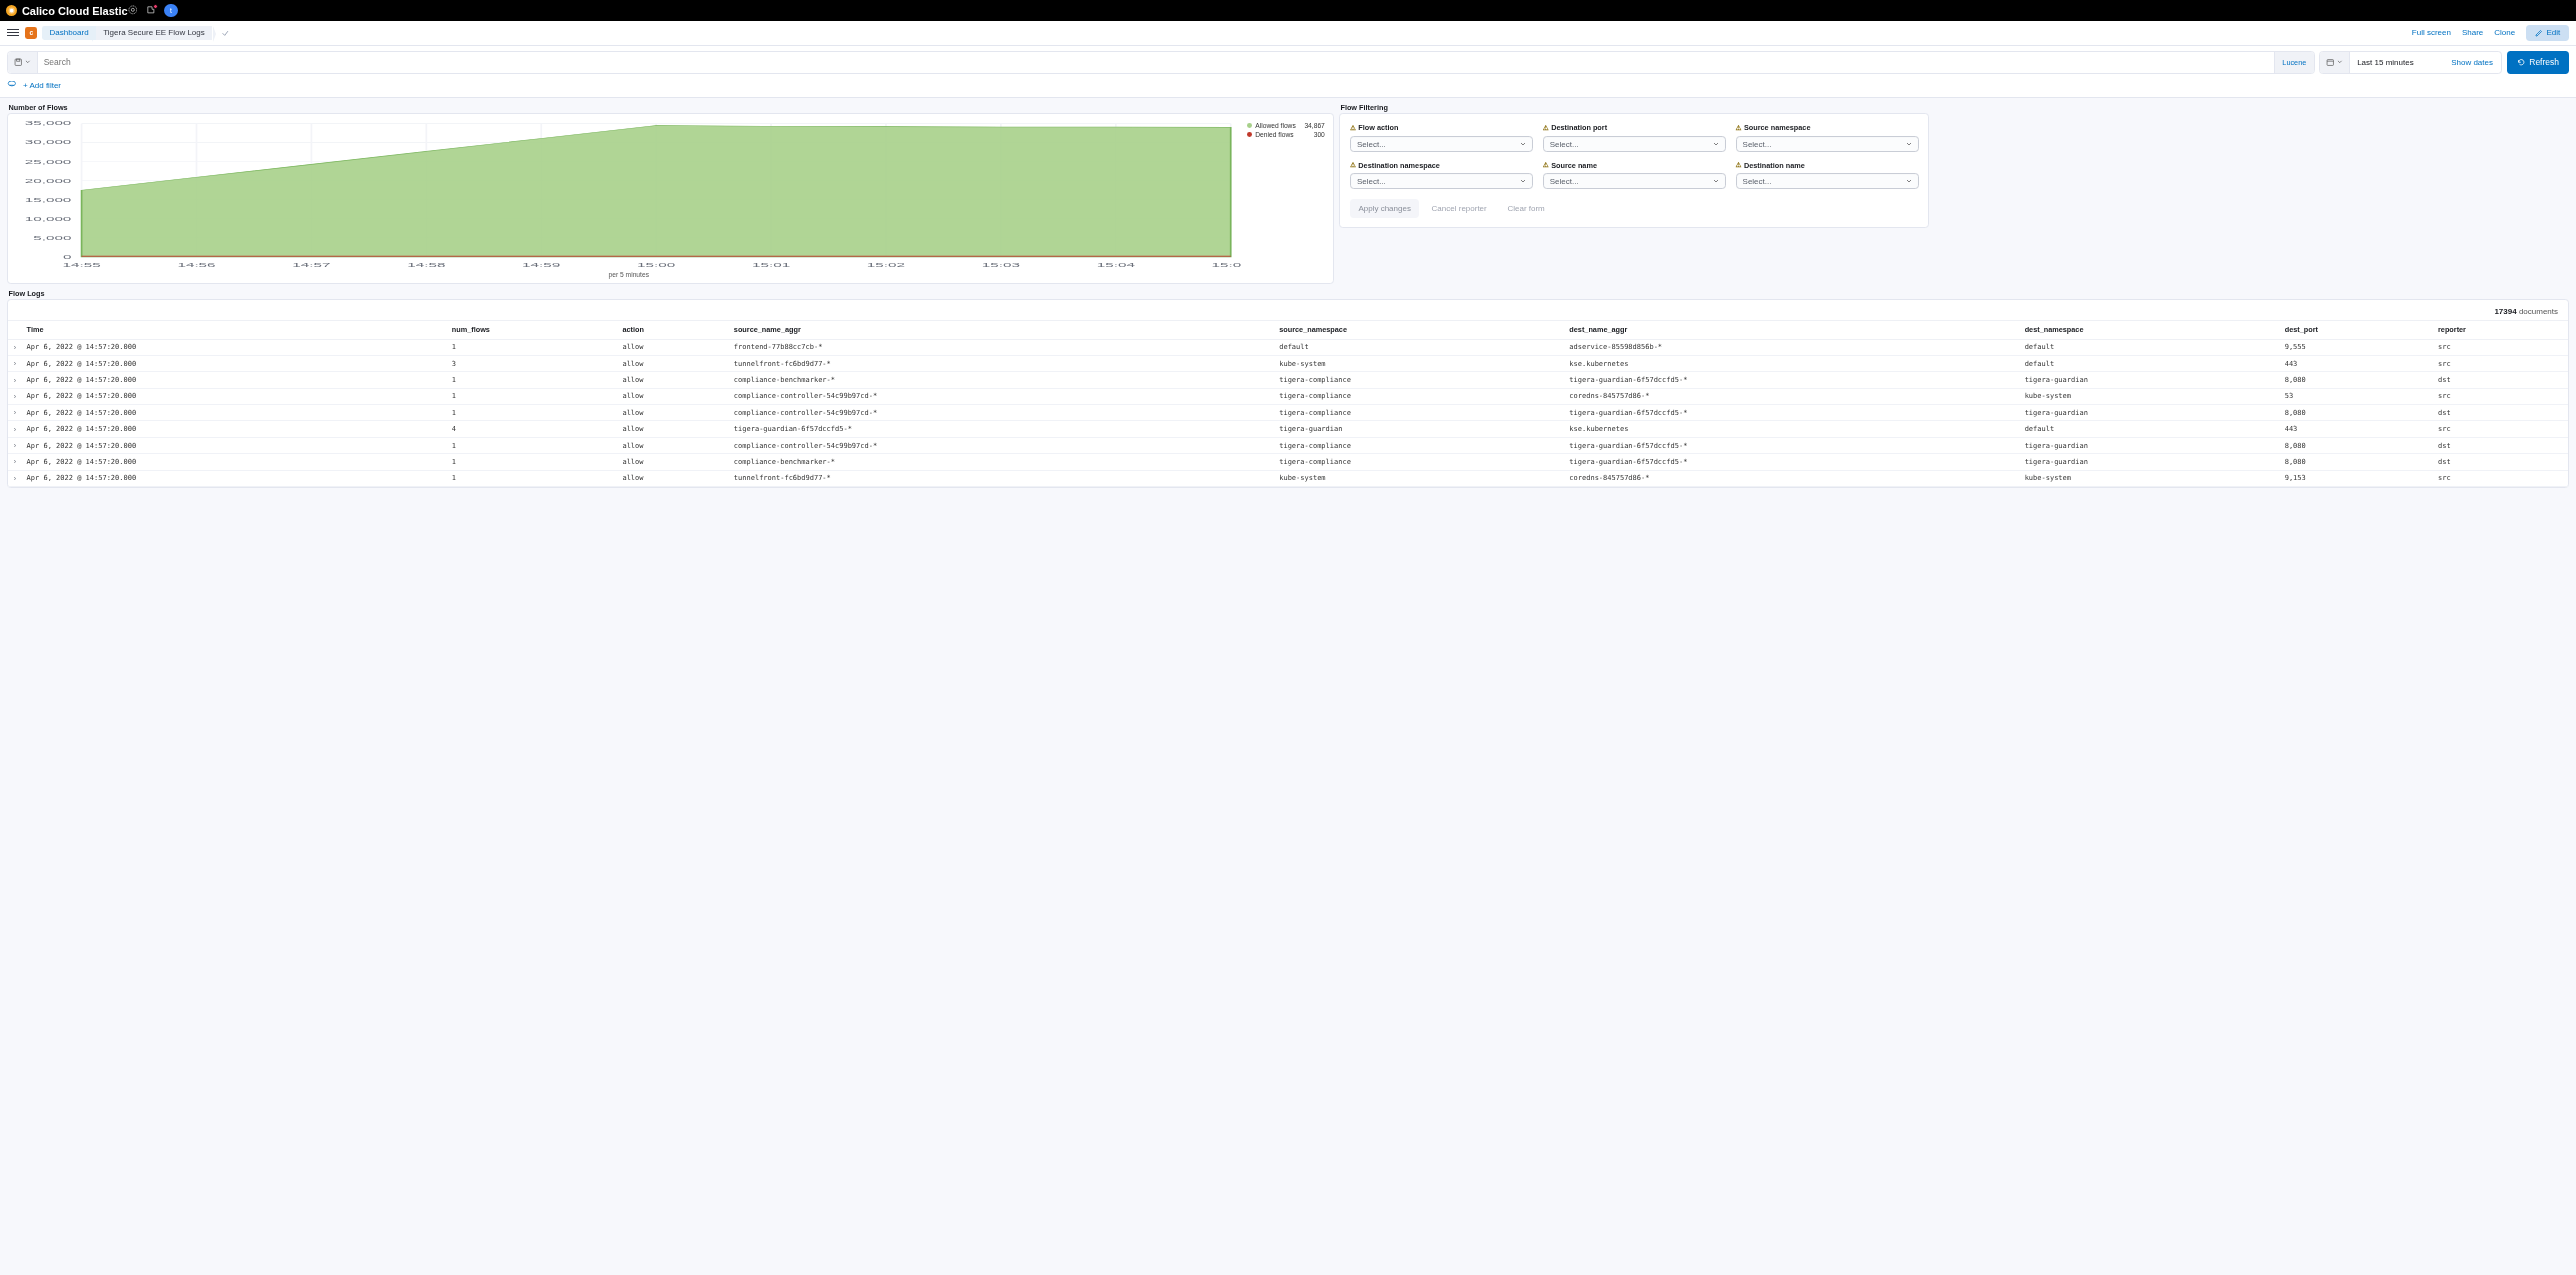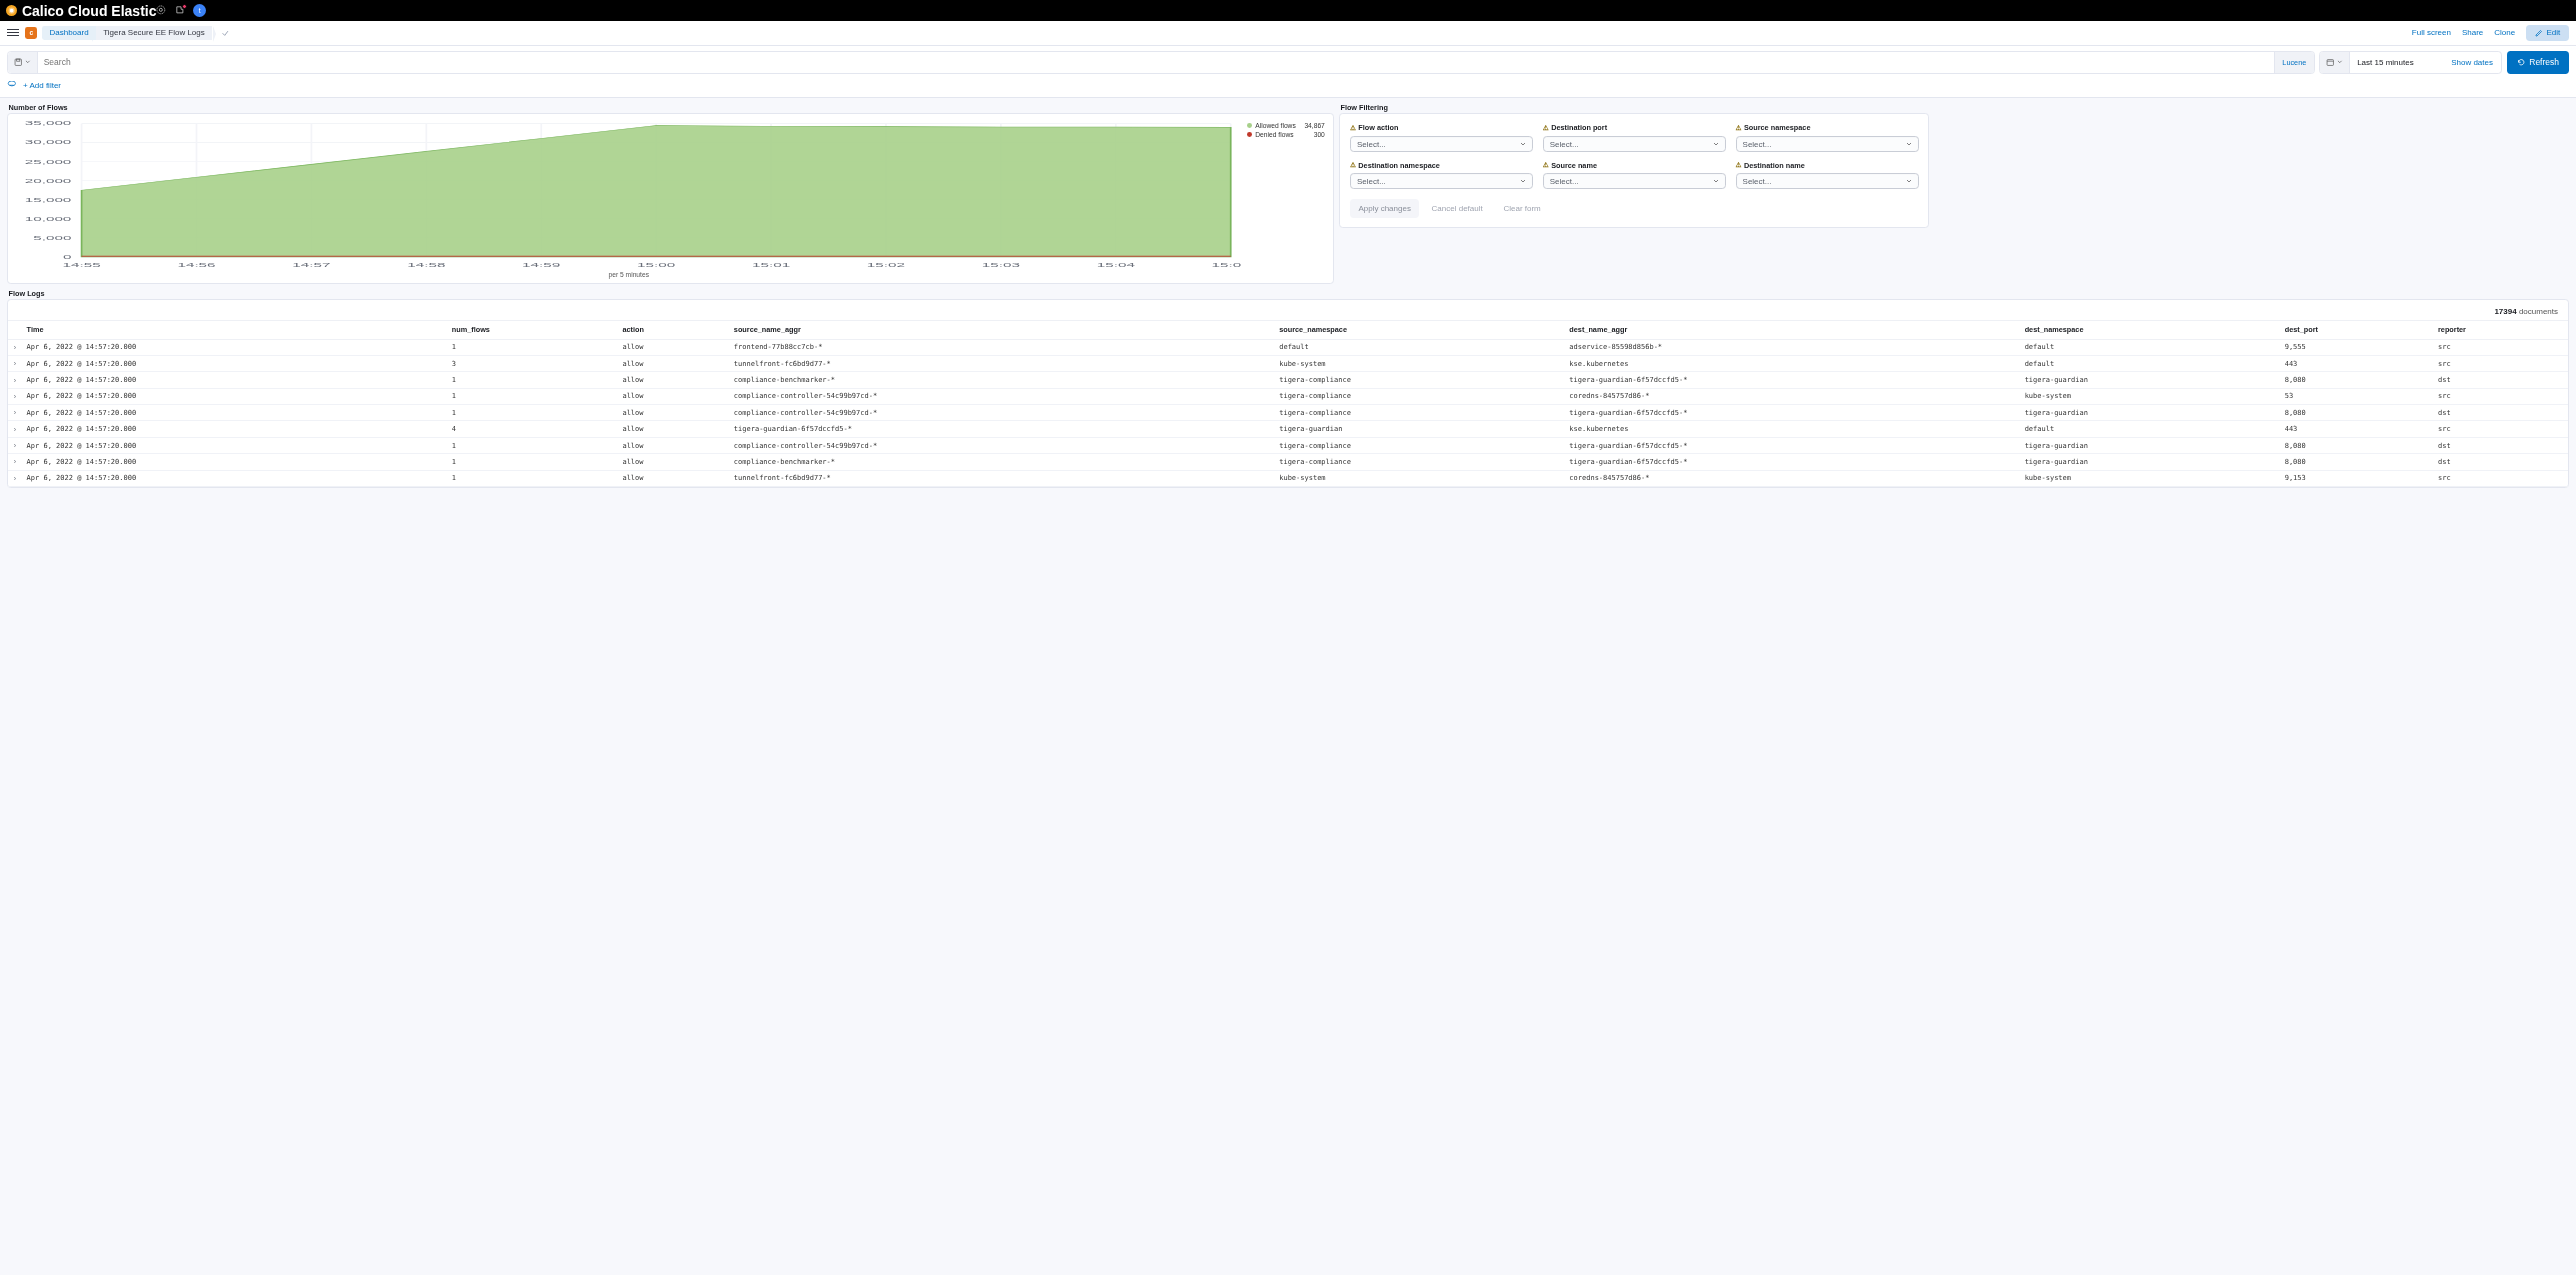--- a/index.html
+++ b/index.html
@@ -2,21 +2,21 @@
 <html style="font-size:9.7px"><head>
 <meta charset="utf-8">
 <style>
   * { margin: 0; padding: 0; box-sizing: border-box; }
   body { font-family: -apple-system, BlinkMacSystemFont, "Segoe UI", Helvetica, Arial, sans-serif; font-size: 8px; color: #1a1c21; background: #f7f8fc; }
   
   
   .top-header { background: #000; height: 21px; display:flex; align-items:center; padding: 0 6px; color:#fff; }
   .top-header .logo-wrap { display:flex; align-items:center; gap:4.9px; }
   .top-header .logo-icon { width:11px; height:11px; border-radius:50%; background:#f5a623; display:inline-flex; align-items:center; justify-content:center;}
-  .top-header .brand { font-weight:600; font-size:14px; }
+  .top-header .brand { font-weight:600; font-size:11px; }
   .top-header .center { flex:1; display:flex; justify-content:center; }
   .top-header .search-global { background:#111; border:0.6px solid #333; border-radius:3.7px; height:16px; width:177px; display:flex; align-items:center; padding:0 6px; color:#888; }
   .top-header .search-global input { background:transparent; border:none; outline:none; color:#ccc; width:100%; font-size:7.3px; margin-left:3.7px;}
   .top-header .right-icons { display:flex; align-items:center; gap:7.3px; }
   .top-header .icon-btn { width:11px; height:11px; color:#ccc; position:relative; }
   .top-header .avatar-btn { width:13.4px; height:13.4px; border-radius:50%; background:#3b82f6; display:flex; align-items:center; justify-content:center; color:#fff; font-size:6.7px; font-weight:500;}
   .noti-dot { position:absolute; top:-1.2px; right:-1.2px; width:4.9px; height:4.9px; background:#e83a6a; border-radius:50%; border:0.6px solid #000;}
 
   
   .toolbar { background:#fff; display:flex; align-items:center; padding:3.7px 7.3px; border-bottom:0.6px solid #e3e6ef; }
@@ -320,21 +320,21 @@
   <div class="select-box">
                 <span>Select...</span>
   <svg width="6" height="6" viewBox="0 0 12 12">
                   <polyline points="2,4 6,8 10,4" stroke="#555" stroke-width="1.5" fill="none"></polyline>
                 </svg>
               </div>
             </div>
           </div>
         <div class="filter-actions">
           <span class="btn-ghost primary-ghost">Apply changes</span>
-          <span class="btn-ghost">Cancel default</span>
+          <span class="btn-ghost">Cancel reporter</span>
           <span class="btn-ghost">Clear form</span>
         </div>
       </div>
     </div>
   </div>
 
   <div>
     <div class="panel-title-outer">Flow Logs</div>
     <div class="panel panel-logs">
       <div class="logs-header-row">

